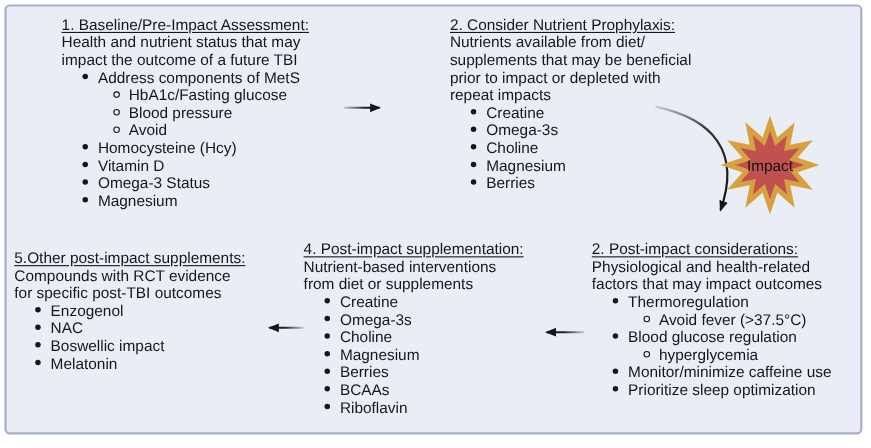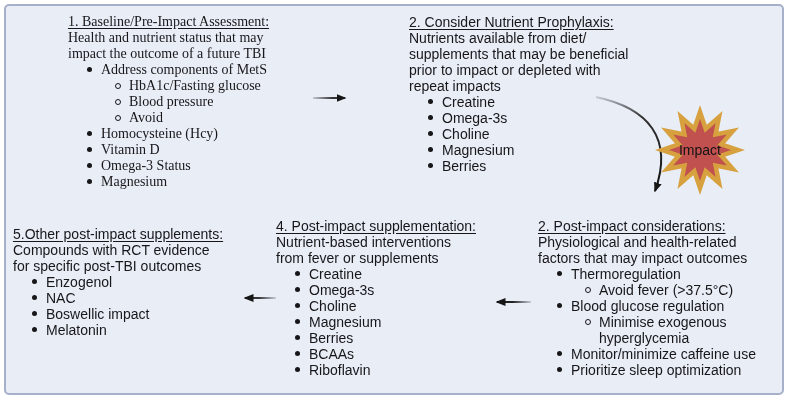--- a/index.html
+++ b/index.html
@@ -11,21 +11,21 @@
     position:absolute;left:4px;top:4px;width:780px;height:391px;
     background:#e9edf6;border:2px solid #a6b0c9;border-radius:5px;box-sizing:border-box;
   }
   .box{position:absolute;font-size:14px;line-height:16px;white-space:nowrap;}
   .box .title{font-size:14px;text-decoration:underline;text-underline-offset:2px;}
   .box .desc{}
   .li{position:relative;padding-left:33px;}
   .li.l2{padding-left:61px;}
   .li .b{position:absolute;left:19px;top:5px;width:5px;height:5px;border-radius:50%;background:#17171a;}
   .li.l2 .b{left:47px;top:5px;width:4px;height:4px;background:transparent;border:1.5px solid #17171a;}
-  #box1{left:68px;top:14px;font-family:Liberation Serif, serif;}
+  #box1{left:56px;top:14px;}
   #box2{left:365px;top:14px;margin-left:44px;}
   #box3{left:538px;top:218px;}
   #box4{left:276px;top:218px;}
   #box5{left:13px;top:226px;}
   svg.overlay{position:absolute;left:0;top:0;pointer-events:none;}
 </style>
 </head>
 <body>
 
 <div class="stage">
@@ -58,30 +58,30 @@
     <div class="li l1"><span class="b"></span><span>Berries</span></div>
   </div>
 
   <div class="box" id="box3">
     <div class="title">2. Post-impact considerations:</div>
     <div class="desc">Physiological and health-related</div>
     <div class="desc">factors that may impact outcomes</div>
     <div class="li l1"><span class="b"></span><span>Thermoregulation</span></div>
     <div class="li l2"><span class="b"></span><span>Avoid fever (&gt;37.5°C)</span></div>
     <div class="li l1"><span class="b"></span><span>Blood glucose regulation</span></div>
-    <div class="li l2"><span class="b"></span><span>Minimise exogenous</span></div>
+    <div class="li l2"><span class="b"></span></div>
     <div class="li l2 cont"><span>hyperglycemia</span></div>
     <div class="li l1"><span class="b"></span><span>Monitor/minimize caffeine use</span></div>
     <div class="li l1"><span class="b"></span><span>Prioritize sleep optimization</span></div>
   </div>
 
   <div class="box" id="box4">
     <div class="title">4. Post-impact supplementation:</div>
     <div class="desc">Nutrient-based interventions</div>
-    <div class="desc">from fever or supplements</div>
+    <div class="desc">from diet or supplements</div>
     <div class="li l1"><span class="b"></span><span>Creatine</span></div>
     <div class="li l1"><span class="b"></span><span>Omega-3s</span></div>
     <div class="li l1"><span class="b"></span><span>Choline</span></div>
     <div class="li l1"><span class="b"></span><span>Magnesium</span></div>
     <div class="li l1"><span class="b"></span><span>Berries</span></div>
     <div class="li l1"><span class="b"></span><span>BCAAs</span></div>
     <div class="li l1"><span class="b"></span><span>Riboflavin</span></div>
   </div>
 
   <div class="box" id="box5">

